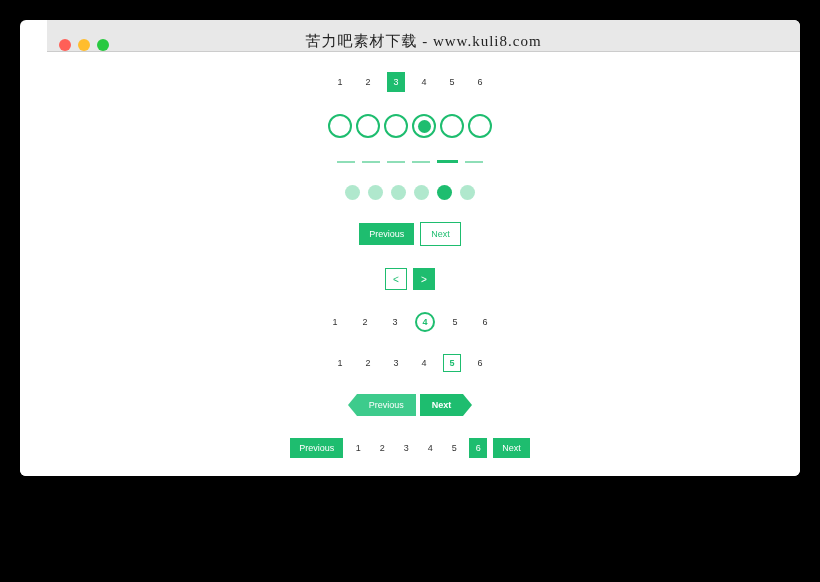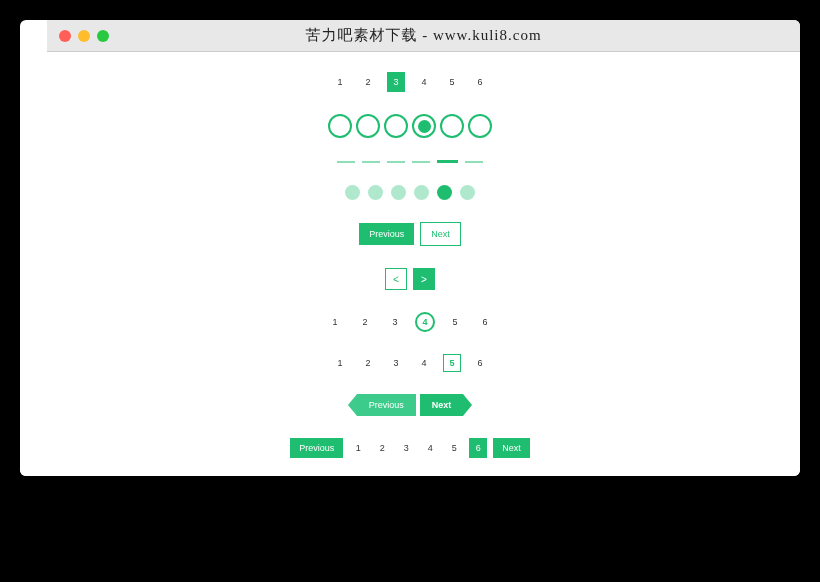--- a/index.html
+++ b/index.html
@@ -16,21 +16,21 @@
     background: #fff;
     border-radius: 6px;
     overflow: hidden;
     box-shadow: 0 4px 20px rgba(0,0,0,0.5);
   }
   .titlebar {
     height: 32px;
     background: #e8e8e8;
     border-bottom: 1px solid #ccc;
     display: flex;
-    align-items: center;
+    align-items: flex-end;
     position: relative;
     margin-left: 27px;
   }
   .traffic {
     display: flex;
     gap: 7px;
     margin-left: 12px;
   }
   .dot { width: 12px; height: 12px; border-radius: 50%; }
   .dot.r { background: #ff5f57; }

